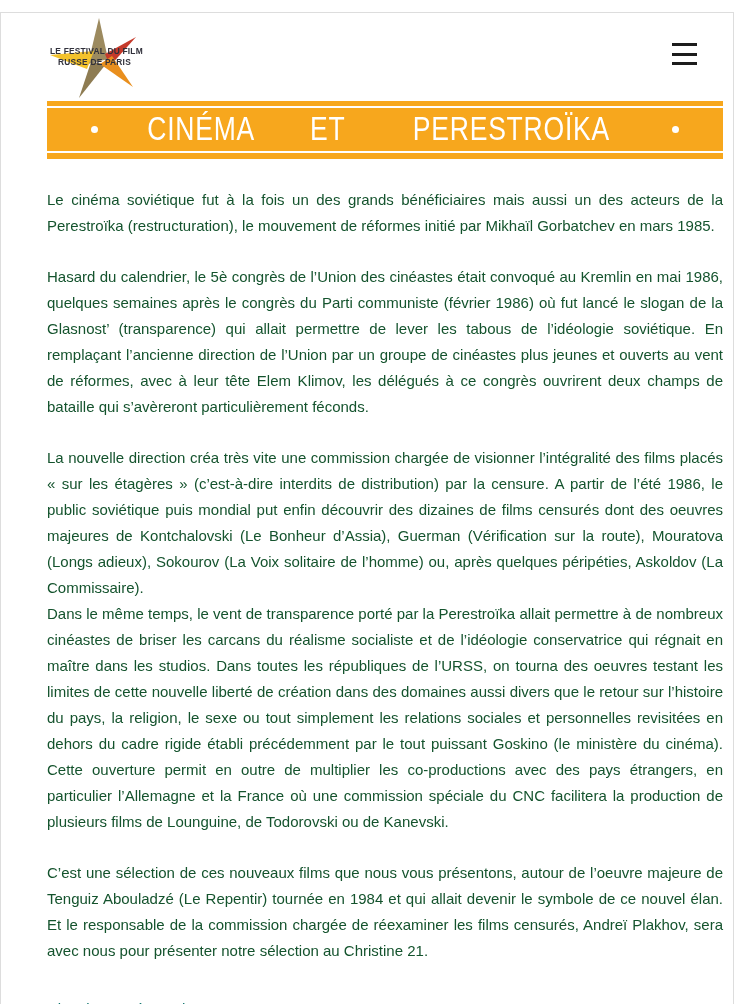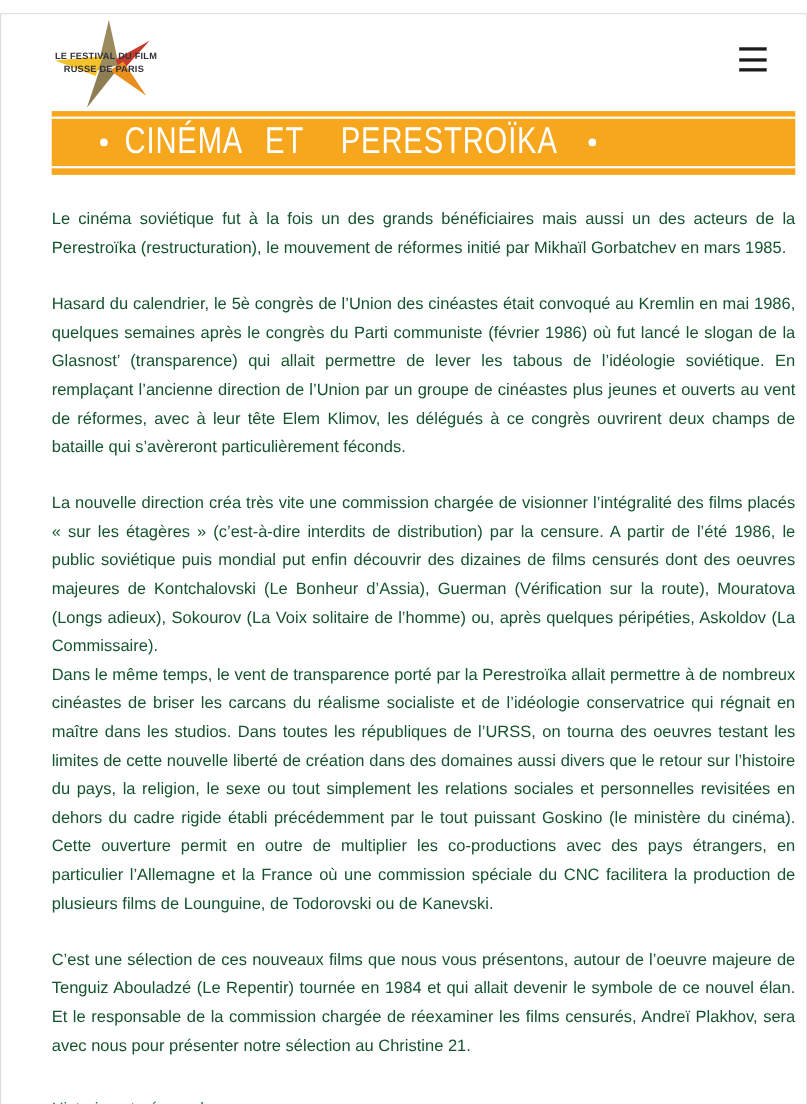--- a/index.html
+++ b/index.html
@@ -33,21 +33,21 @@
     display: flex; flex-direction: column; justify-content: space-between;
   }
   .hamburger span { display: block; width: 25px; height: 3px; background: #1c1c1c; }
 
   
   .banner { margin: 0 10px 0 10px; background: #F7A71D; padding: 5px 0 6px; }
   .banner-inner {
     border-top: 2px solid #fff;
     border-bottom: 2px solid #fff;
     height: 47px;
-    display: flex; align-items: center; 
+    display: flex; align-items: center; justify-content: space-between;
     padding: 0 44px;
   }
   .banner .word {
     display: inline-block;
     color: #fff;
     font-size: 34px;
     line-height: 1;
     font-weight: 400;
     letter-spacing: 1px;
     transform: scaleX(0.78);

